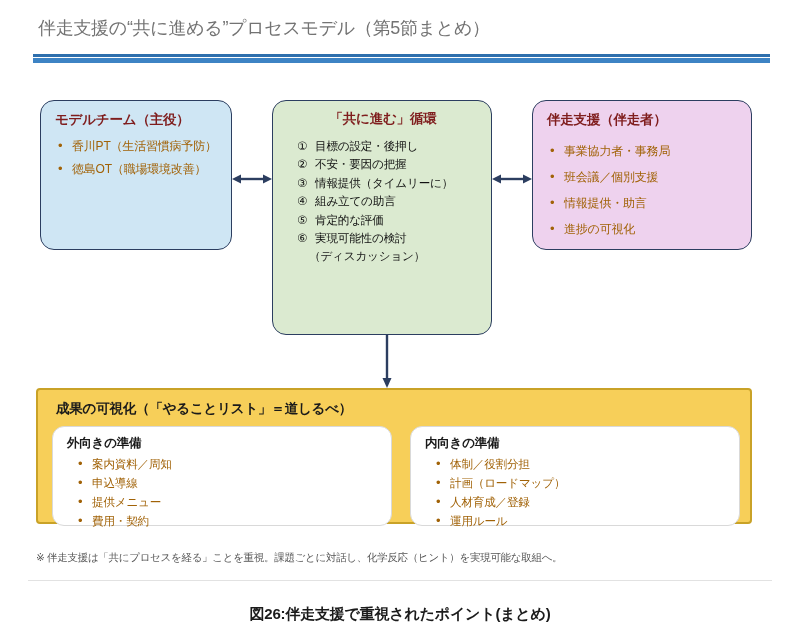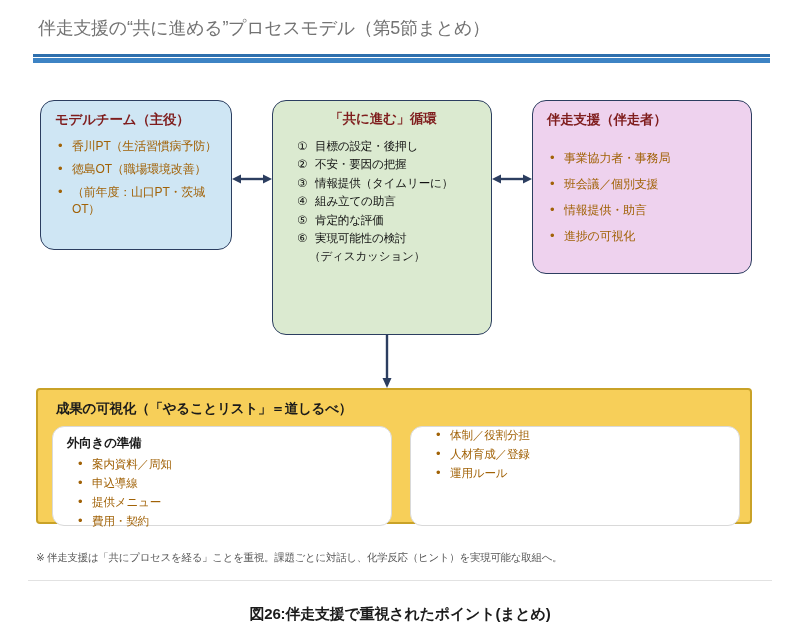--- a/index.html
+++ b/index.html
@@ -128,25 +128,25 @@
 
   #box-cycle {
     left: 272px; top: 100px; width: 220px; height: 235px;
     background: #dbead0;
   }
   #box-cycle .inner { padding: 9px 8px 0 10px; }
   #box-cycle .box-title { text-align: center; display: block; }
   #box-cycle ol.n { margin-top: 9px; padding-left: 14px; }
 
   #box-support {
-    left: 532px; top: 100px; width: 220px; height: 174px;
+    left: 532px; top: 100px; width: 220px; height: 150px;
     background: #eed2ee;
   }
   #box-support .inner { padding: 10px 10px 0 14px; }
-  #box-support ul.b { margin-top: 21px; }
+  #box-support ul.b { margin-top: 14px; }
   #box-support ul.b > li { margin-bottom: 9px; }
 
   #box-outcome {
     left: 36px; top: 388px; width: 716px; height: 136px;
     background: #f7cf59;
     border-color: #c9a227;
     border-width: 2px;
     border-radius: 4px;
     padding-left: 24px;
   }
@@ -238,21 +238,20 @@
     <div class="bar-top"></div>
     <div class="bar-bottom"></div>
   </div>
 
   <div class="box" id="box-model">
     <div class="inner">
       <div class="box-title">モデルチーム（主役）</div>
       <ul class="b">
         <li>香川PT（生活習慣病予防）</li>
         <li>徳島OT（職場環境改善）</li>
-        <li>（前年度：山口PT・茨城OT）</li>
       </ul>
     </div>
   </div>
 
   <div class="arrow-h" id="arrow-left-center">
     <svg width="40" height="14" viewBox="0 0 40 14">
       <line x1="6" y1="7" x2="34" y2="7" stroke="#2c3e60" stroke-width="2.4"></line>
       <polygon points="0,7 9,2.5 9,11.5" fill="#2c3e60"></polygon>
       <polygon points="40,7 31,2.5 31,11.5" fill="#2c3e60"></polygon>
     </svg>
@@ -307,22 +306,24 @@
       <div class="ttl">外向きの準備</div>
       <ul class="b">
         <li>案内資料／周知</li>
         <li>申込導線</li>
         <li>提供メニュー</li>
         <li>費用・契約</li>
       </ul>
     </div>
 
     <div class="inner-card" id="card-in">
+      <div class="ttl">内向きの準備</div>
       <ul class="b">
         <li>体制／役割分担</li>
+        <li>計画（ロードマップ）</li>
         <li>人材育成／登録</li>
         <li>運用ルール</li>
       </ul>
     </div>
   </div>
 
   <div class="footnote">※ 伴走支援は「共にプロセスを経る」ことを重視。課題ごとに対話し、化学反応（ヒント）を実現可能な取組へ。</div>
   <div class="sep"></div>
   <div class="caption">図26:伴走支援で重視されたポイント(まとめ)</div>
 

